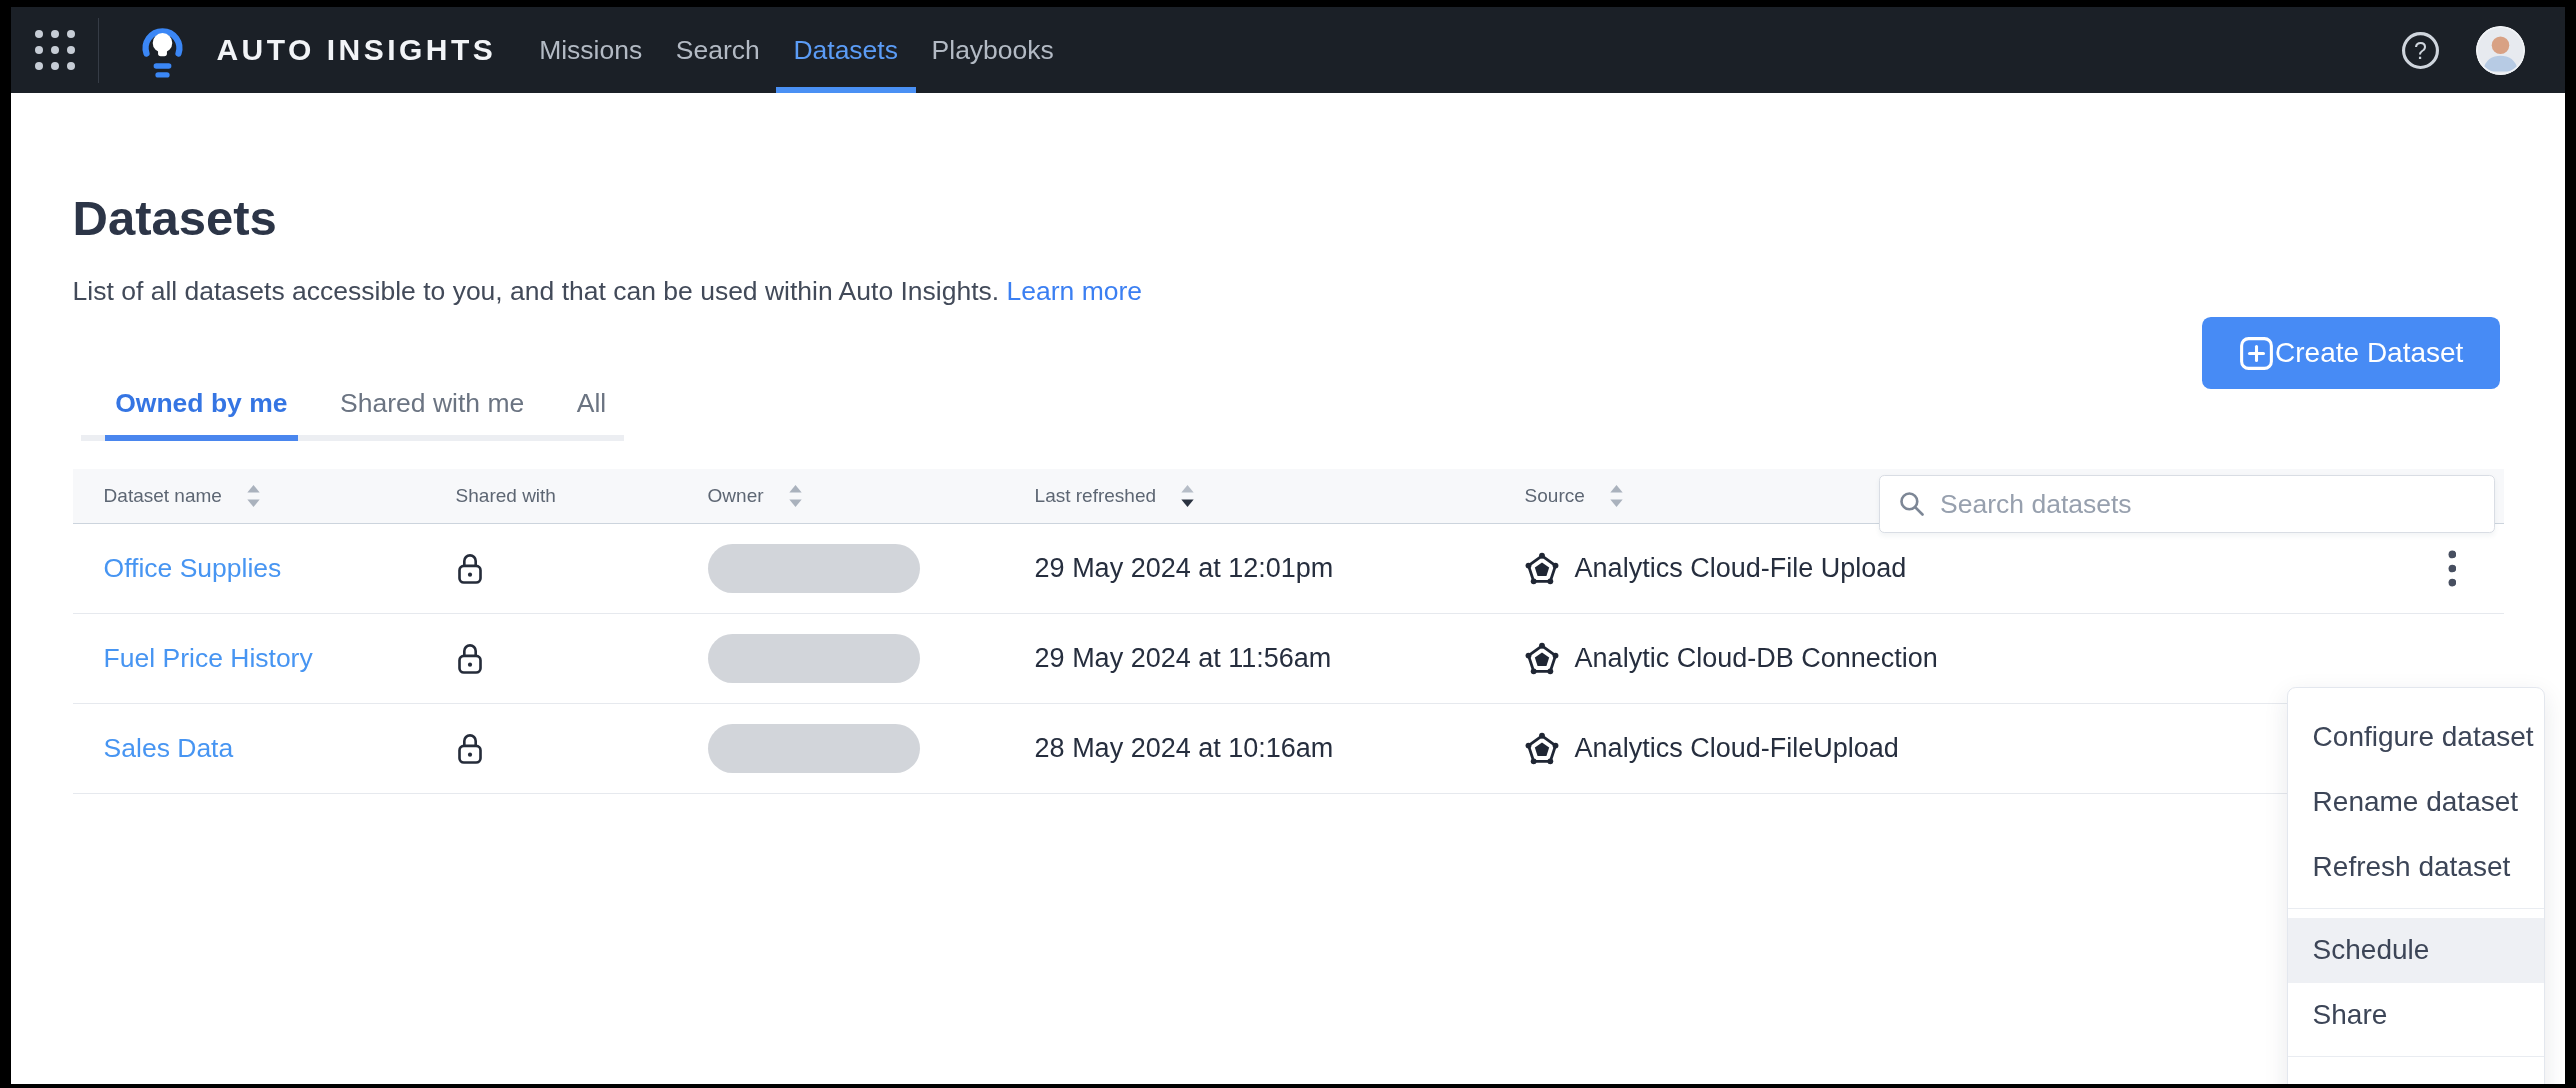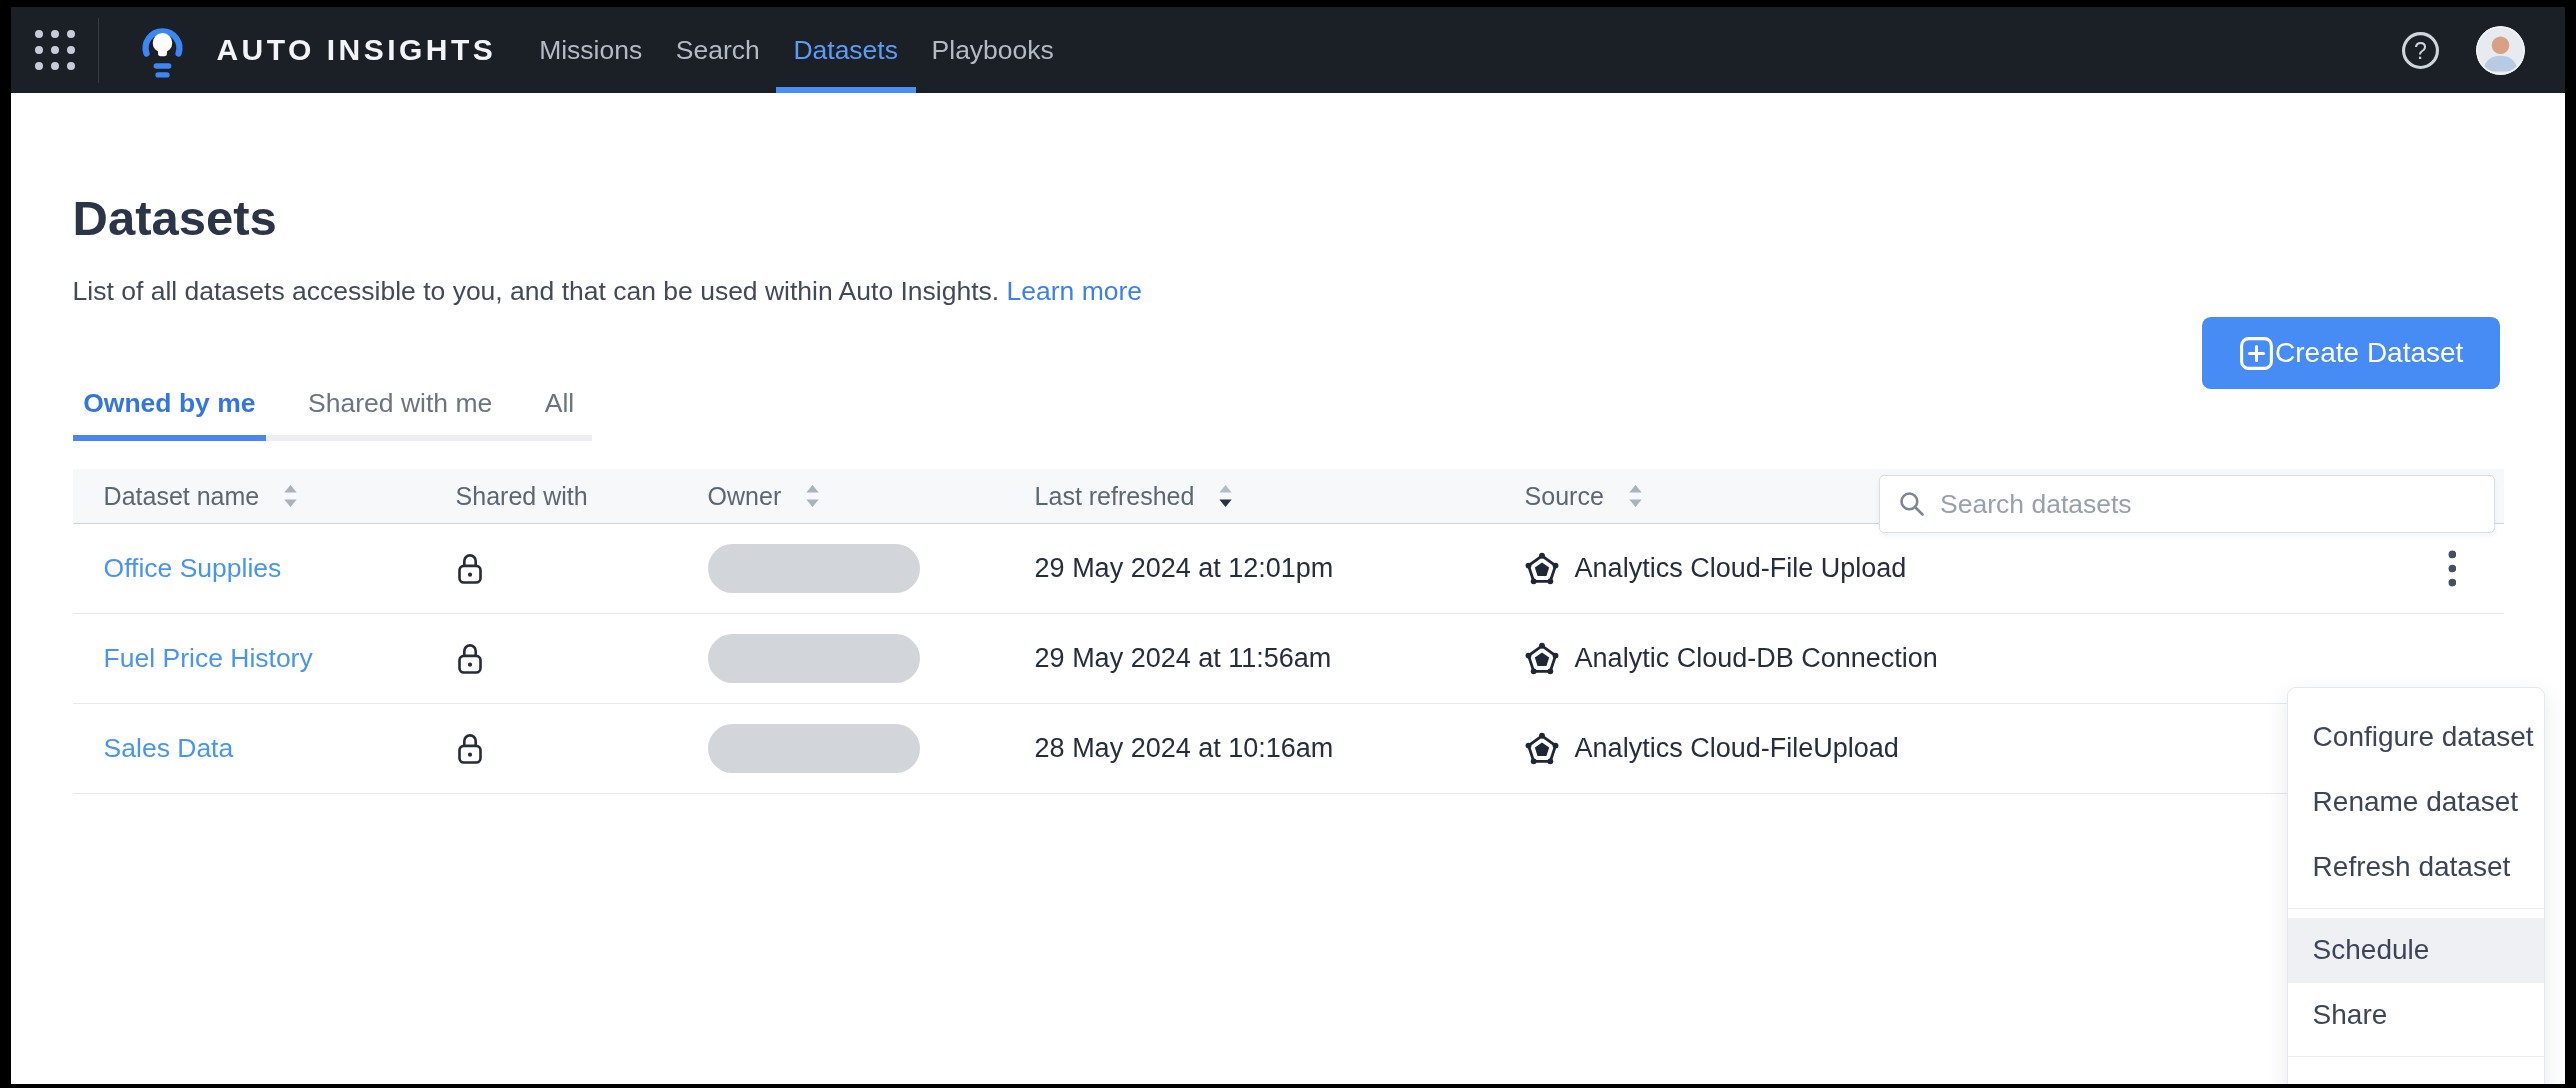--- a/index.html
+++ b/index.html
@@ -26,32 +26,32 @@
   .main { padding:0 62px; position:relative; height:100%; }
 
   .page-title { margin-top:97px; font-size:49px; font-weight:700; color:#2c3547; }
   .page-subtitle { margin-top:30px; font-size:26.5px; color:#424a59; }
   .learn-more { color:#3b7ff2; text-decoration:none; cursor:pointer; }
 
   .create-btn { position:absolute; top:127px; right:65px; height:72px; padding:0 37px; background:#478bf5; border:none; border-radius:8.8px; display:flex; align-items:center; gap:1px; color:#ffffff; font-size:28px; font-family:"Liberation Sans",sans-serif; cursor:pointer; }
 
   .tabs { display:inline-flex; gap:49px; margin-top:81px; margin-left:8.8px; border-bottom:6.2px solid #eceef2; padding-right:16px; }
   .tab { font-size:26.5px; color:#6b7482; padding:0 1.8px 16px 1.8px; cursor:pointer; position:relative; white-space:nowrap; }
-  .tab.active { color:#3575e3; font-weight:700; }
+  .tab.active { color:#3575e3; font-weight:700;margin-left:32px; }
   .tab.active::after { content:""; position:absolute; left:-8.8px; right:-8.8px; bottom:-6.2px; height:6.2px; background:#4a86ee; }
 
   .search-wrap { position:absolute; top:285px; right:70px; width:616px; height:58px; border:1.8px solid #d9dde4; border-radius:5.3px; background:#fff; display:flex; align-items:center; padding:0 17.7px; box-shadow:0 2.7px 5.3px rgba(40,60,90,0.06); }
   .search-wrap input { border:none; outline:none; flex:1; font-size:26.5px; color:#2c3547; font-family:"Liberation Sans",sans-serif; margin-left:14px; background:transparent; }
   .search-wrap input::placeholder { color:#97a0ae; }
 
   
   .table { margin-top:28px; width:2431px; }
   .thead, .trow { display:grid; grid-template-columns:352px 252px 327px 490px 922px 88px; align-items:center; }
   .thead { height:55px; background:#f7f8fa; border-bottom:1.8px solid #ccd4dd; }
-  .th { font-size:25px; color:#5d6673; padding-left:31px; display:flex; align-items:center; gap:24px; cursor:pointer; white-space:nowrap; }
+  .th { font-size:19px; color:#5d6673; padding-left:31px; display:flex; align-items:center; gap:24px; cursor:pointer; white-space:nowrap; }
   .th.nosort { cursor:default; }
   .trow { height:90px; border-bottom:1.8px solid #e6e9ee; background:#fff; }
   .td { padding-left:31px; font-size:27px; color:#262e3e; display:flex; align-items:center; white-space:nowrap; }
   .dataset-link { color:#4795f2; text-decoration:none; cursor:pointer; font-size:26.5px; }
   .owner-pill { width:212px; height:49px; border-radius:25px; background:#d2d5da; }
   .source-cell { gap:16px; }
   .kebab { width:48px; height:48px; display:flex; align-items:center; justify-content:center; cursor:pointer; margin-left:12.4px; }
 
   
   .ctx-menu { position:absolute; left:2276px; top:497px; width:258px; background:#ffffff; border:1.8px solid #e3e7ee; border-radius:8.8px; box-shadow:0 8.8px 25px rgba(30,40,60,0.10); padding:16px 0 7px 0; z-index:10; }

